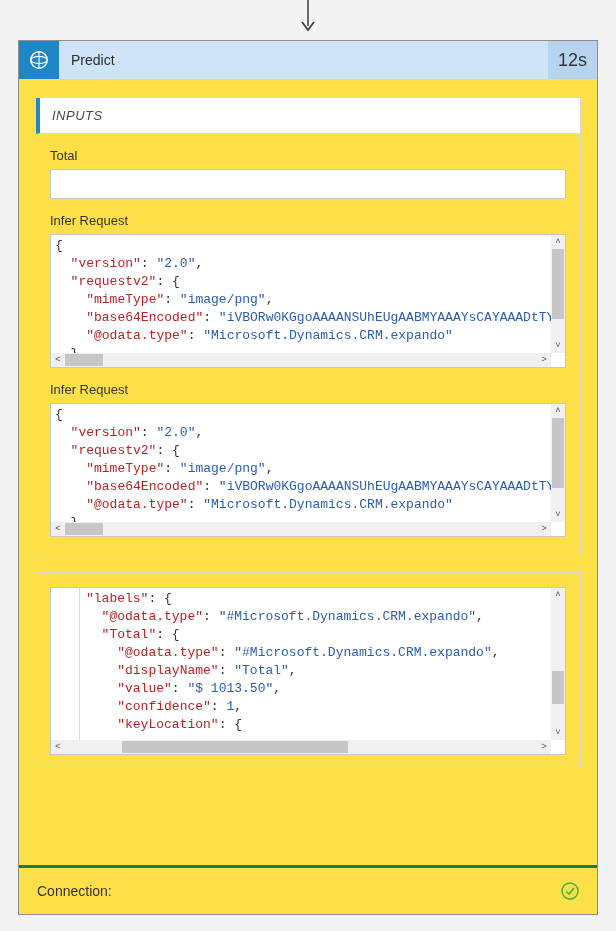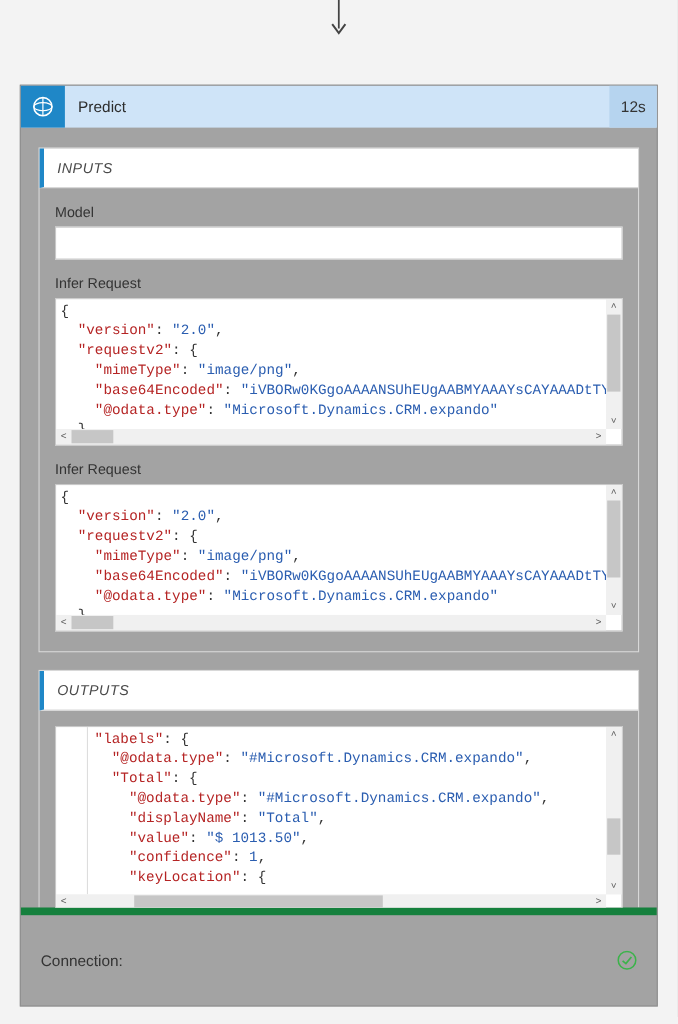--- a/index.html
+++ b/index.html
@@ -23,25 +23,24 @@
     top: 0;
     transform: translateX(-50%);
     color: #444;
   }
   .card {
     position: absolute;
     top: 40px;
     left: 18px;
     right: 18px;
     bottom: 16px;
-    background: #a3a3a3;
+    background: #fde047;
     border: 1px solid #8e8e8e;
     display: flex;
     flex-direction: column;
-    margin-top: 37px;
   }
   .card-header {
     height: 38px;
     background: #cfe4f8;
     display: flex;
     align-items: stretch;
   }
   .hdr-icon {
     width: 40px;
     background: #1f87c7;
@@ -55,21 +54,21 @@
     align-items: center;
     padding-left: 12px;
     font-size: 14px;
     color: #2c2c2c;
   }
   .hdr-dur {
     background: #b6d4ef;
     display: flex;
     align-items: center;
     padding: 0 10px;
-    font-size: 14px;
+    font-size: 18px;
     color: #333;
   }
   .card-body {
     flex: 1;
     padding: 18px 16px 8px 16px;
     overflow: hidden;
   }
   .panel {
     border: 1px solid #d8d8d8;
     margin-bottom: 16px;
@@ -142,22 +141,22 @@
   .hfake .btn { width:14px; text-align:center; font-size:9px; color:#555; line-height:14px; }
   .hfake .track { flex:1; position:relative; }
   .hfake .thumb { position:absolute; top:1px; bottom:1px; background:#c6c6c6; }
 
   .k  { color:#b52424; }  
   .s  { color:#2a5db0; }  
   .p  { color:#333; }     
   .n  { color:#2a5db0; }  
 
   .footer {
-    border-top: 7px solid #15803d;
-    padding: 32px 18px;
+    border-top: 3px solid #15803d;
+    padding: 14px 18px;
     display:flex;
     justify-content: space-between;
     align-items:center;
     font-size: 14px;
     color:#333;
   }
   .ok-ring {
     width: 18px; height: 18px;
     display:inline-flex; align-items:center; justify-content:center;
   }
@@ -188,21 +187,21 @@
       <div class="hdr-dur">12s</div>
     </div>
 
     <div class="card-body">
 
       <div class="panel">
         <div class="panel-title">INPUTS</div>
         <div class="panel-inner">
 
           <div class="field-block">
-            <div class="field-label">Model</div>
+            <div class="field-label">Total</div>
             <input class="textinput" type="text" value="" style="">
           </div>
 
           <div class="field-block">
             <div class="field-label">Infer Request</div>
             <div class="codebox">
               <div class="content"><span class="p">{</span>
   <span class="k">"version"</span><span class="p">: </span><span class="s">"2.0"</span><span class="p">,</span>
   <span class="k">"requestv2"</span><span class="p">: {</span>
     <span class="k">"mimeType"</span><span class="p">: </span><span class="s">"image/png"</span><span class="p">,</span>
@@ -250,21 +249,20 @@
                   </div>
                 <div class="btn">˃</div>
               </div>
             </div>
           </div>
 
         </div>
       </div>
 
       <div class="panel">
-        <div class="panel-title">OUTPUTS</div>
         <div class="panel-inner">
 
           <div class="field-block" style="margin-bottom:8px;">
             <div class="codebox output">
               <div class="content"><span class="k">"labels"</span><span class="p">: {</span>
   <span class="k">"@odata.type"</span><span class="p">: </span><span class="s">"#Microsoft.Dynamics.CRM.expando"</span><span class="p">,</span>
   <span class="k">"Total"</span><span class="p">: {</span>
     <span class="k">"@odata.type"</span><span class="p">: </span><span class="s">"#Microsoft.Dynamics.CRM.expando"</span><span class="p">,</span>
     <span class="k">"displayName"</span><span class="p">: </span><span class="s">"Total"</span><span class="p">,</span>
     <span class="k">"value"</span><span class="p">: </span><span class="s">"$ 1013.50"</span><span class="p">,</span>

